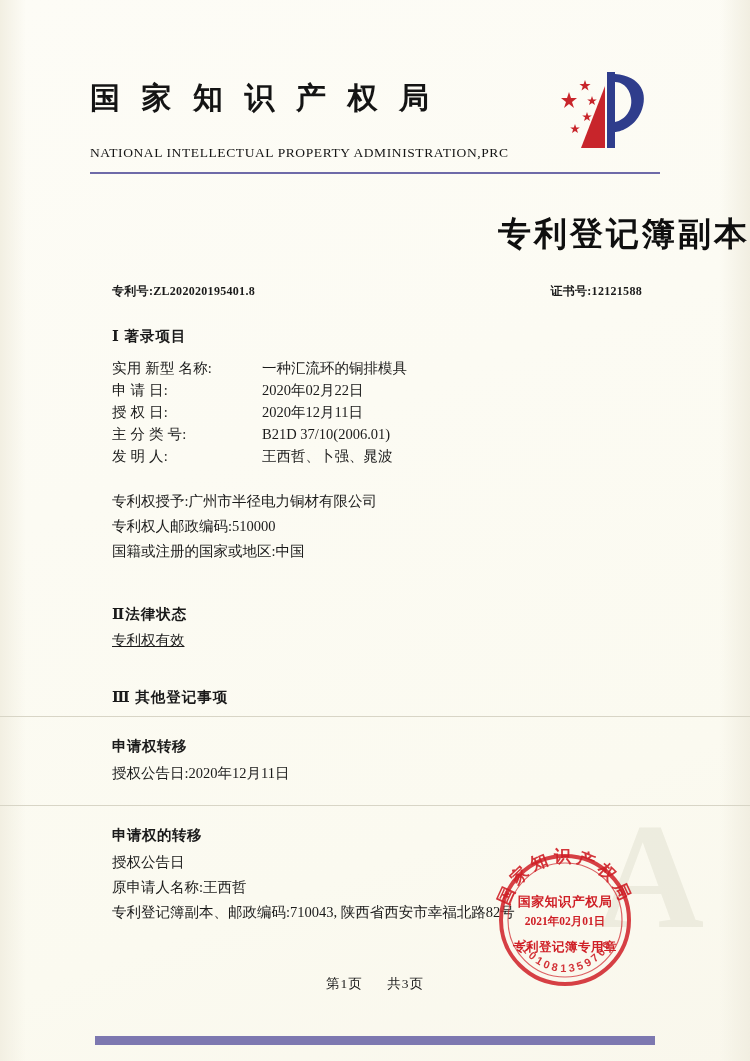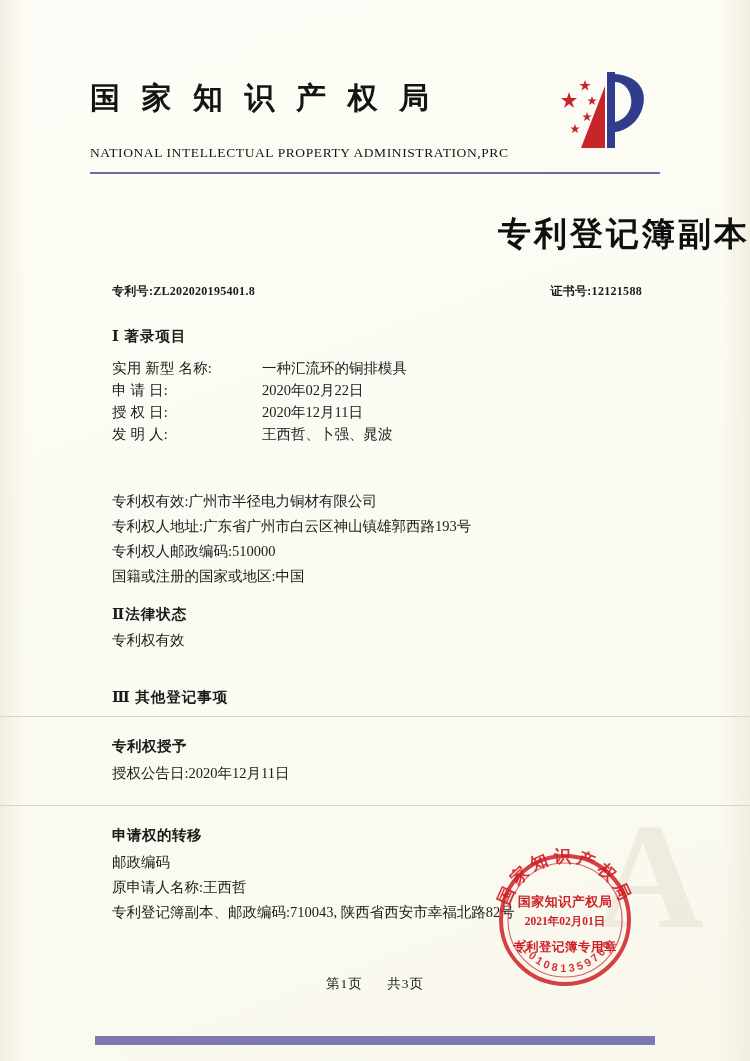--- a/index.html
+++ b/index.html
@@ -135,21 +135,21 @@
   }
   .fv { padding-left: 4px; }
 
   .block-lines {
     position: absolute;
     left: 112px;
     font-size: 14.5px;
     line-height: 25px;
   }
   .owner-block { top: 489px; }
-  .legal-block { top: 628px; }
+  .legal-block { top: 628px; text-decoration: underline; }
 
   .sub-head {
     position: absolute;
     left: 112px;
     font-size: 14.5px;
     font-weight: bold;
     letter-spacing: 0.5px;
   }
   .sub1 { top: 737px; }
   .sub2 { top: 826px; }
@@ -283,52 +283,55 @@
     </tr>
     <tr>
       <td class="fl">申 请 日:</td>
       <td class="fv">2020年02月22日</td>
     </tr>
     <tr>
       <td class="fl">授 权 日:</td>
       <td class="fv">2020年12月11日</td>
     </tr>
     <tr>
+      <td class="fl">主 分 类 号:</td>
+      <td class="fv">B21D 37/10(2006.01)</td>
+    </tr>
+    <tr>
       <td class="fl">发 明 人:</td>
       <td class="fv">王西哲、卜强、晁波</td>
     </tr>
   </tbody>
     </table>
 
   <div class="block-lines owner-block">
-    <div>专利权有效:广州市半径电力铜材有限公司</div>
-    <div>专利权人地址:广东省广州市白云区神山镇雄郭西路193号</div>
+    <div>专利权授予:广州市半径电力铜材有限公司</div>
     <div>专利权人邮政编码:510000</div>
     <div>国籍或注册的国家或地区:中国</div>
   </div>
 
   <div class="section-head sec2">Ⅱ法律状态</div>
   <div class="block-lines legal-block">
     <div>专利权有效</div>
   </div>
 
   <div class="section-head sec3">Ⅲ 其他登记事项</div>
 
   <div class="rule rule-a"></div>
 
-  <div class="sub-head sub1">专利权授予</div>
+  <div class="sub-head sub1">申请权转移</div>
   <div class="sub-lines sub1-lines">
     <div>授权公告日:2020年12月11日</div>
   </div>
 
   <div class="rule rule-b"></div>
 
   <div class="sub-head sub2">申请权的转移</div>
   <div class="sub-lines sub2-lines">
-    <div>邮政编码</div>
+    <div>授权公告日</div>
     <div>原申请人名称:王西哲</div>
     <div>专利登记簿副本、邮政编码:710043, 陕西省西安市幸福北路82号</div>
   </div>
 
   <div class="watermark">A</div>
 
   <div class="seal">
     <svg width="160" height="160" viewBox="0 0 160 160">
       <defs>
         <path id="arcTop" d="M 22,80 A 58,58 0 0 1 138,80" fill="none"></path>

